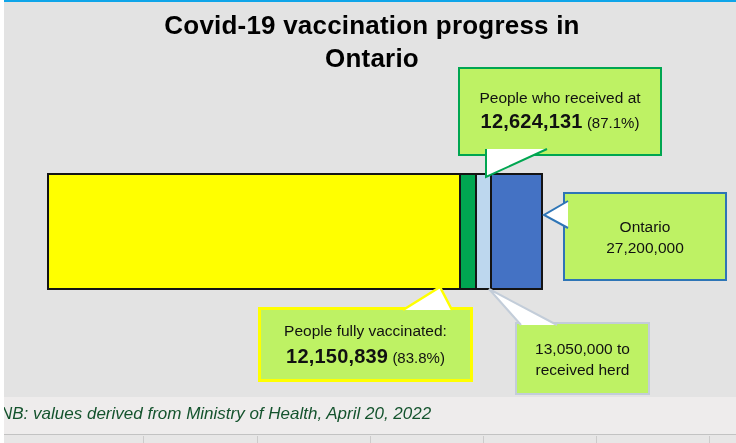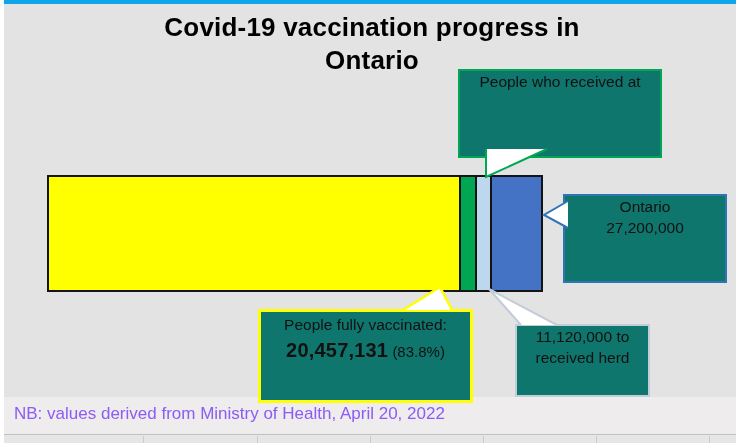--- a/index.html
+++ b/index.html
@@ -2,58 +2,58 @@
 <html><head>
 <meta charset="utf-8">
 <style>
   * { margin:0; padding:0; box-sizing:border-box; }
   html,body { width:736px; height:443px; overflow:hidden; }
   body { font-family:"Liberation Sans", sans-serif; position:relative; background:#eeecec; }
 
   
   .chart-area {
     position:absolute; left:0; top:0; width:736px; height:397px;
-    background:#e3e3e3; border-top:4px solid #0ea5e9;
+    background:#e3e3e3; border-top:2px solid #0ea5e9;
   }
   .left-strip { position:absolute; left:0; top:0; width:4px; height:443px; background:#ffffff; z-index:6; }
 
   
   .title { position:absolute; left:0; top:7px; width:744px; text-align:center; z-index:2; }
   .title div { font-size:26px; font-weight:bold; color:#000; line-height:33px; letter-spacing:.2px; }
 
   
   .bar {
     position:absolute; left:47px; top:171px; width:496px; height:117px;
     border:2px solid #141414; display:flex; z-index:3; background:#fff;
   }
   .seg { height:100%; border-right:2px solid #141414; }
   .seg:last-child { border-right:none; }
 
   
   .callout {
-    position:absolute; background:#0f766e; border:2px solid #888; z-index:4;
-    display:flex; flex-direction:column; align-items:center; 
+    position:absolute; background:#bef264; border:2px solid #888; z-index:4;
+    display:flex; flex-direction:column; align-items:center; justify-content:center;
     text-align:center; color:#111;
   }
   .callout .ln { font-size:15.5px; line-height:21px; }
   .callout .valln { font-size:15px; line-height:27px; }
   .callout .big { font-size:20px; font-weight:bold; letter-spacing:.2px; }
   .co-oneshot  { left:458px; top:65px;  width:204px; height:89px; }
   .co-pop      { left:563px; top:190px; width:164px; height:89px; }
-  .co-full     { left:258px; top:305px; width:215px; height:94px; border-width:3px; }
+  .co-full     { left:258px; top:305px; width:215px; height:75px; border-width:3px; }
   .co-full .ln { line-height:25px; }
   .co-herd     { left:515px; top:320px; width:135px; height:73px; }
 
   
   svg.tails { position:absolute; left:0; top:0; width:736px; height:443px; z-index:5; pointer-events:none; }
 
   
   .footnote {
-    position:absolute; left:14px; top:399px; width:700px; font-size:17px;
-    color:#8b5cf6; z-index:2; line-height:30px;
+    position:absolute; left:0; top:399px; width:700px; font-size:17px;
+    color:#14532d; z-index:2; line-height:30px;font-style:italic;
   }
 
   
   .sheet-row { position:absolute; left:0; top:434px; width:736px; height:9px;
     background:#e7e6e6; border-top:1px solid #c2c2c2; z-index:1; }
   .cellline { position:absolute; top:1px; width:1px; height:8px; background:#cccbcb; }
   .cellline:nth-child(1){ left:143px; } .cellline:nth-child(2){ left:257px; }
   .cellline:nth-child(3){ left:370px; } .cellline:nth-child(4){ left:483px; }
   .cellline:nth-child(5){ left:596px; } .cellline:nth-child(6){ left:709px; }
 </style>
@@ -69,37 +69,41 @@
 
   <div class="bar">
     <div class="seg" style="flex: 0 0 83.7989%; background: rgb(255, 255, 0);"></div>
     <div class="seg" style="flex: 0 0 3.26408%; background: rgb(0, 166, 81);"></div>
     <div class="seg" style="flex: 0 0 2.93703%; background: rgb(189, 215, 238);"></div>
     <div class="seg" style="flex: 0 0 10%; background: rgb(68, 114, 196);"></div>
   </div>
 
   <div class="callout co-oneshot" style="border-color: rgb(0, 166, 81);">
     <div class="ln">People who received at</div>
+    <div class="valln">
+      <span class="big">12,624,131</span>
+      <span>(87.1%)</span>
+    </div>
   </div>
 
   <div class="callout co-pop" style="border-color: rgb(46, 117, 182);">
     <div class="ln">Ontario</div>
     <div class="ln">27,200,000</div>
   </div>
 
   <div class="callout co-full" style="border-color: rgb(255, 255, 0);">
     <div class="ln">People fully vaccinated:</div>
     <div class="valln">
-      <span class="big">20,457,131</span>
+      <span class="big">12,150,839</span>
       <span>(83.8%)</span>
     </div>
   </div>
 
   <div class="callout co-herd" style="border-color: rgb(195, 205, 217);">
-    <div class="ln">11,120,000 to</div>
+    <div class="ln">13,050,000 to</div>
     <div class="ln">received herd</div>
   </div>
 
 </div>
 
 <svg class="tails" viewBox="0 0 736 443">
   <path d="M486,149 L486,177 L547,149" fill="#ffffff" stroke-width="2" stroke="#00a651"></path>
   <path d="M568,201 L544,215 L568,228" fill="#ffffff" stroke-width="2" stroke="#2e75b6"></path>
   <path d="M403,310 L440,287 L452,310" fill="#ffffff" stroke-width="2.5" stroke="#ffff00"></path>
   <path d="M521,325 L489,289 L557,325" fill="#ffffff" stroke-width="2" stroke="#c3cdd9"></path>

